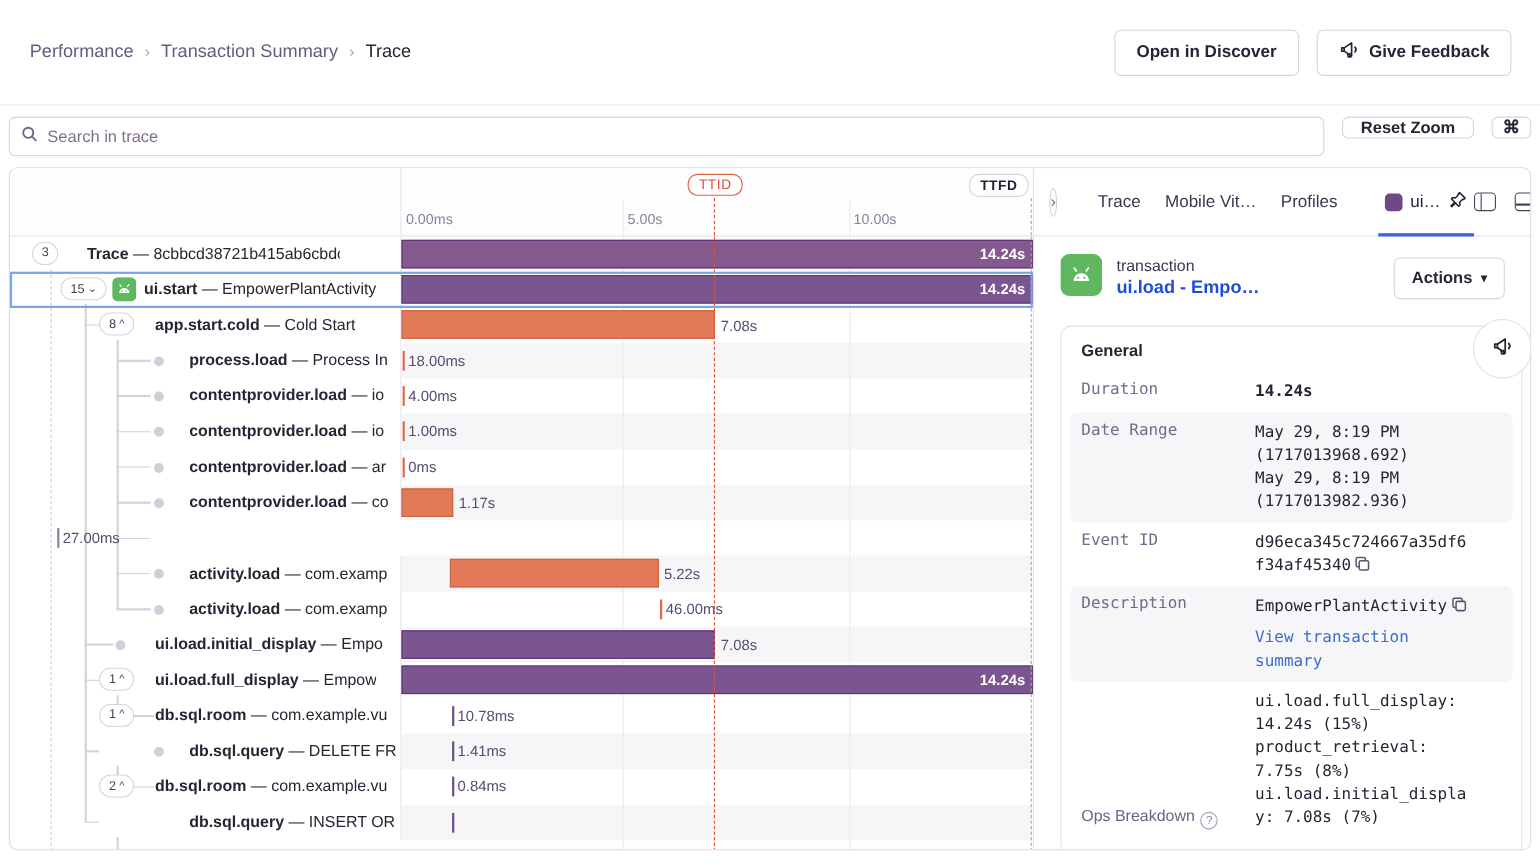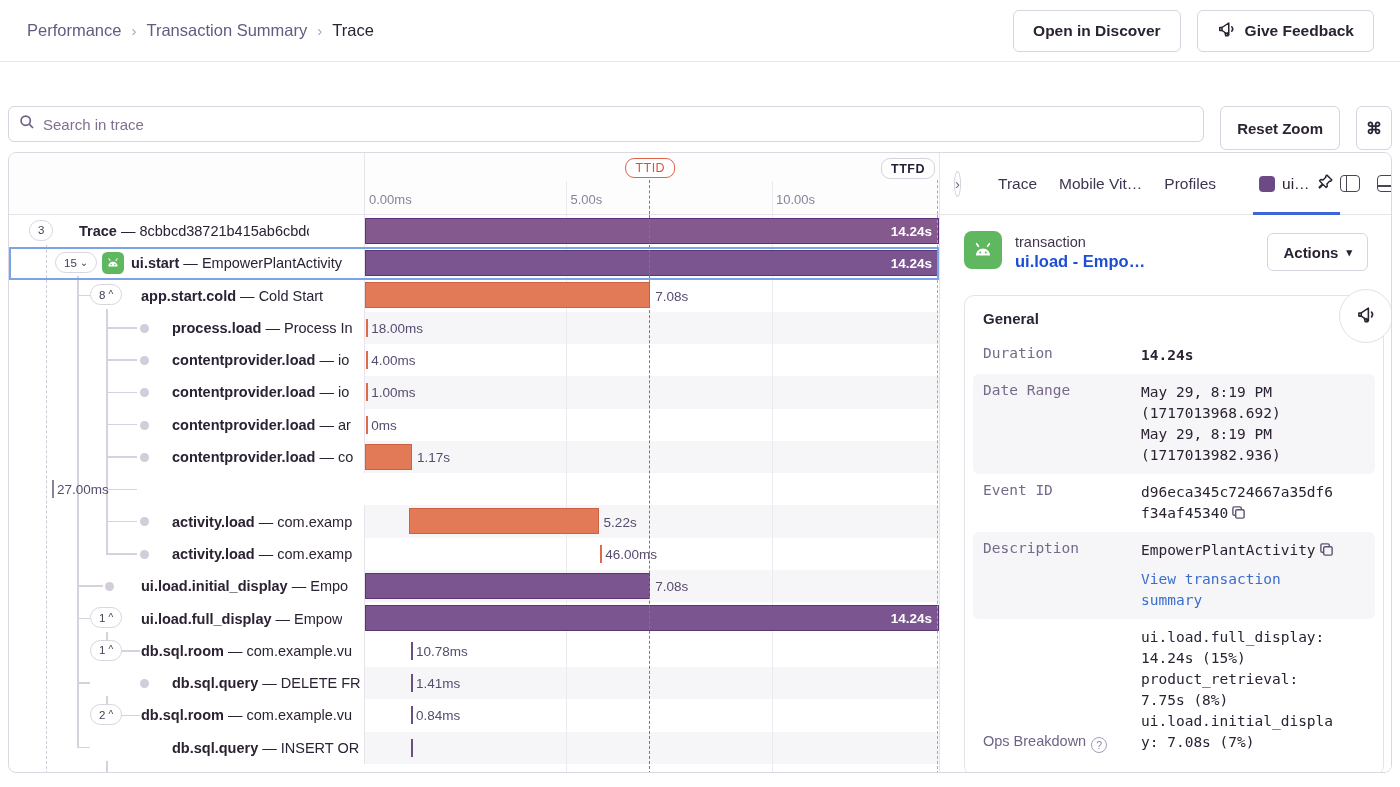--- a/index.html
+++ b/index.html
@@ -1,39 +1,39 @@
 <!DOCTYPE html>
 <html><head>
 <meta charset="utf-8">
 <style>
   * { box-sizing: border-box; margin: 0; padding: 0; }
   html,body { width:1400px; height:787px; overflow:hidden; background:#fff;
     font-family:"Liberation Sans", sans-serif; color:#2b2233; }
 
   
-  .topbar { position:absolute; left:0; top:0; width:1400px; height:62px; background:#fff;
+  .topbar { position:absolute; left:0; top:0; width:1400px; height:96px; background:#fff;
     border-bottom:1px solid #e8e5ee; display:flex; align-items:center; }
   .crumbs { margin-left:27px; font-size:16.5px; display:flex; gap:10px; align-items:center; }
   .crumb { color:#655a80; }
   .crumb.last { color:#2b2233; }
   .crumb-sep { color:#a99ec0; font-size:15px; }
   .topbar-btns { margin-left:auto; margin-right:26px; display:flex; gap:16px; }
   .btn { background:#fff; border:1px solid #d9d4e0; border-radius:6px; font-weight:700;
     font-size:15.5px; color:#2b2233; height:42px; display:flex; align-items:center; gap:9px;
     padding:0 19px; cursor:pointer; font-family:"Liberation Sans",sans-serif; }
   .btn svg { flex:0 0 auto; }
 
   
   .toolbar { position:absolute; left:8px; top:106px; width:1384px; height:36px; display:flex; gap:12px; }
   .search { flex:1; max-width:1209px; border:1px solid #d9d4e0; border-radius:6px; background:#fff;
     display:flex; align-items:center; padding:0 10px; gap:8px; }
   .search input { border:none; outline:none; flex:1; font-size:15px; color:#2b2233;
     font-family:"Liberation Sans",sans-serif; background:transparent; }
   .search input::placeholder { color:#80708f; }
-  .btn.small { height:44px; font-size:15px; padding:0 16px; margin-left:4px; }
+  .btn.small { height:20px; font-size:15px; padding:0 16px; margin-left:4px; }
   .btn.square { width:36px; padding:0; justify-content:center; font-size:16px; }
 
   
   .tracebox { position:absolute; left:8px; top:152px; width:1384px; height:621px;
     border:1px solid #dcd8e2; border-radius:8px; background:#fff; overflow:hidden; display:flex; }
   .left-main { width:930px; display:flex; flex-direction:column; }
   .hdr { height:62px; display:flex; border-bottom:1px solid #e6e3ea; background:#fdfdfe; }
   .tree-hdr { width:356px; border-right:1px solid #e6e3ea; }
   .wf-hdr { width:574px; position:relative; }
   .axis-label { position:absolute; bottom:7px; font-size:13px; color:#8a8299; }

